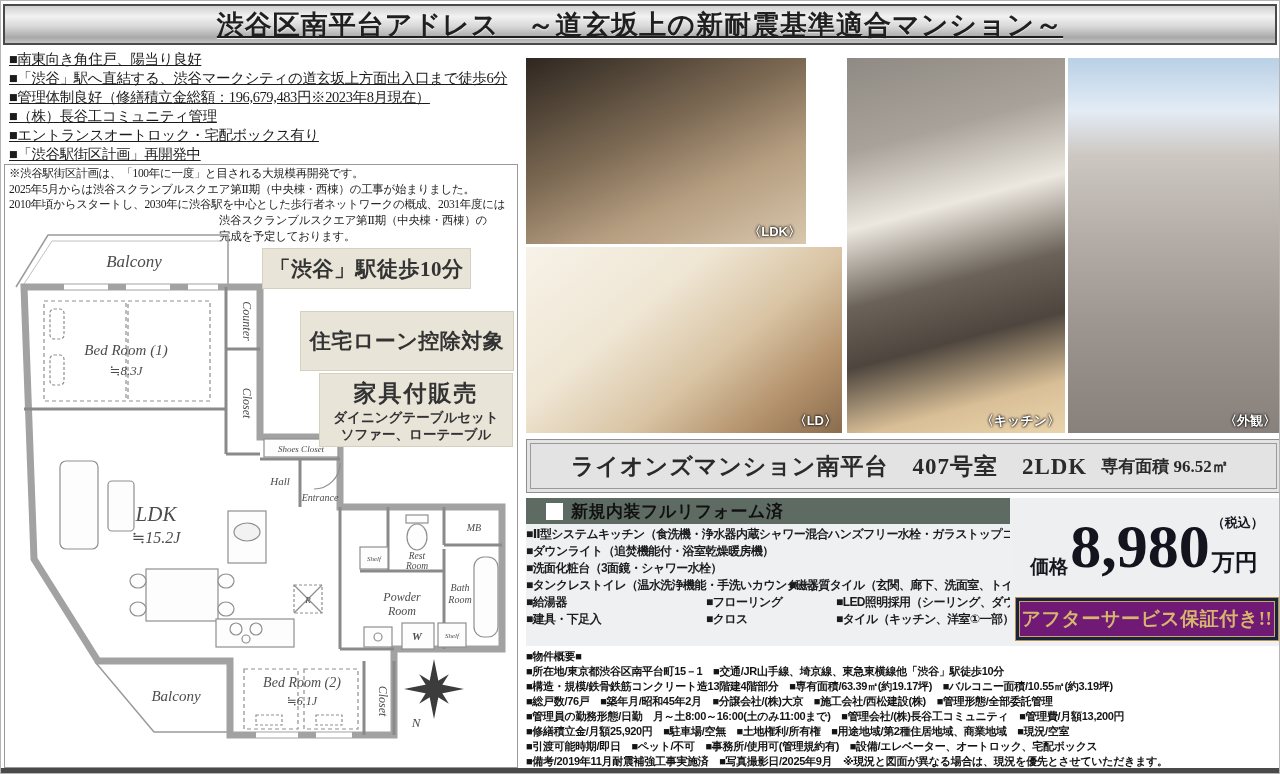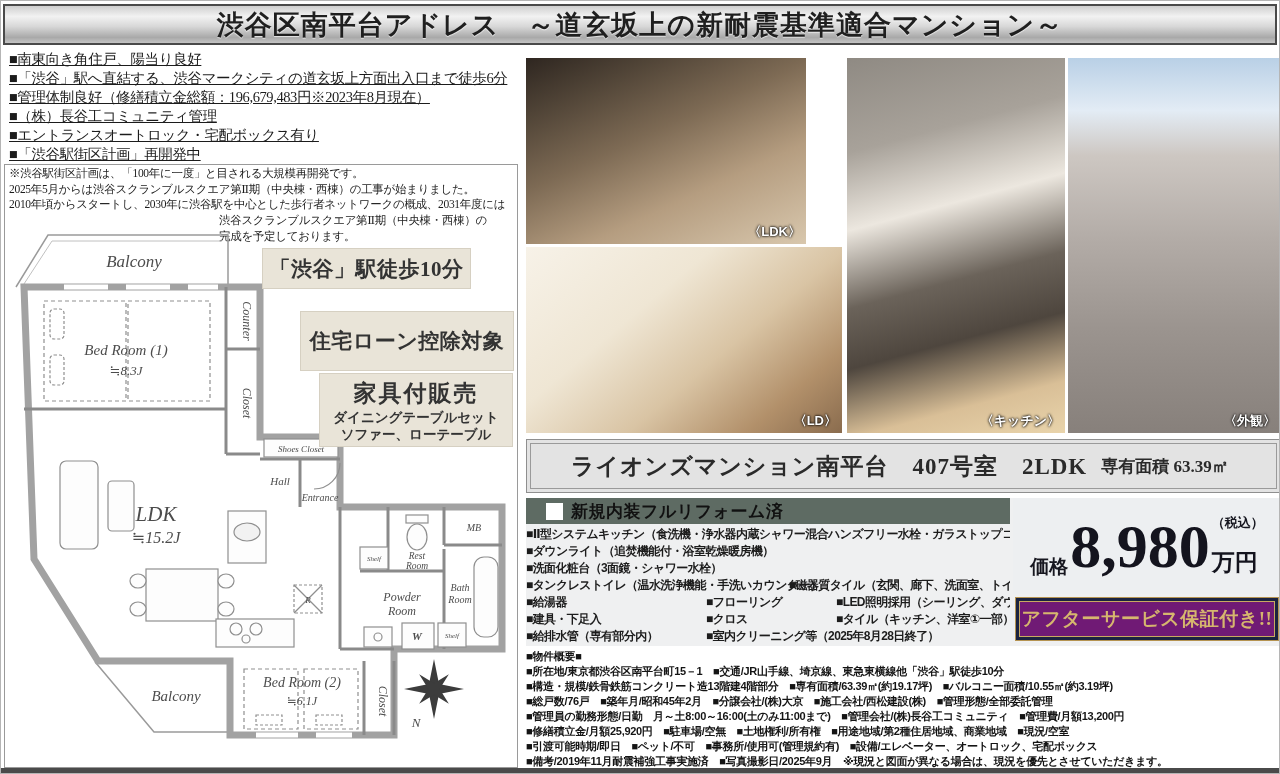--- a/index.html
+++ b/index.html
@@ -6,21 +6,21 @@
   .page{position:relative;width:1280px;height:774px;background:#fff;border:1px solid #b5b5b5;
         box-sizing:border-box;overflow:hidden;
         font-family:"Liberation Serif","DejaVu Serif",serif;color:#1c1c1c;}
   .abs{position:absolute;box-sizing:border-box;}
 
   
   .title-bar{left:2px;top:3px;width:1274px;height:41px;
     background:linear-gradient(180deg,#cfcfcf 0%,#f2f2f2 28%,#d8d8d8 55%,#a9a9a9 85%,#c4c4c4 100%);
     border:2px solid #4a4a4a;display:flex;align-items:center;justify-content:center;}
   .title-bar span{font-size:27px;font-weight:bold;letter-spacing:1px;color:#1f1f1f;
-    text-shadow:0 1px 1px rgba(255,255,255,.7);}
+    text-shadow:0 1px 1px rgba(255,255,255,.7);text-decoration:underline;}
 
   
   .features{left:8px;top:49px;width:512px;}
   .features .li-row{font-size:14.5px;letter-spacing:-0.4px;line-height:18.9px;white-space:nowrap;text-decoration:underline;}
 
   
   .left-box{left:3px;top:163px;width:514px;height:604px;border:1px solid #9a9a9a;background:#fff;}
   .note{left:8px;top:165px;width:505px;font-size:11.5px;letter-spacing:-0.3px;line-height:15.5px;}
   .note-right{left:218px;top:212px;width:300px;font-size:11.5px;letter-spacing:-0.3px;line-height:15.5px;}
 
@@ -273,21 +273,21 @@
   </div>
   <div class="abs photo photo-kitchen">
     <span class="cap">〈キッチン〉</span>
   </div>
   <div class="abs photo photo-exterior">
     <span class="cap">〈外観〉</span>
   </div>
 
   <div class="abs name-band">
     <span class="main">ライオンズマンション南平台　407号室　2LDK</span>
-    <span class="area">専有面積 63.39㎡</span>
+    <span class="area">専有面積 96.52㎡</span>
   </div>
 
   <div class="abs panel"></div>
 
   <div class="abs reform">
     <div class="reform-header">
       <span class="sq"></span>
       <span class="txt">新規内装フルリフォーム済</span>
     </div>
     <div class="reform-list">
@@ -306,24 +306,20 @@
         </div>
         <div class="li-row">
           <span class="li-col">■給湯器</span>
           <span class="li-col">■フローリング</span>
           <span class="li-col">■LED照明採用（シーリング、ダウンライト）</span>
         </div>
         <div class="li-row">
           <span class="li-col">■建具・下足入</span>
           <span class="li-col">■クロス</span>
           <span class="li-col">■タイル（キッチン、洋室①一部）</span>
-        </div>
-        <div class="li-row">
-          <span class="li-col">■給排水管（専有部分内）</span>
-          <span class="li-col">■室内クリーニング等（2025年8月28日終了）</span>
         </div>
       </div>
   </div>
 
   <div class="abs price">
     <span class="label">価格</span>
     <span class="amount">8,980</span>
     <span class="right-col">
       <span class="tax">（税込）</span>
       <span class="unit">万円</span>

